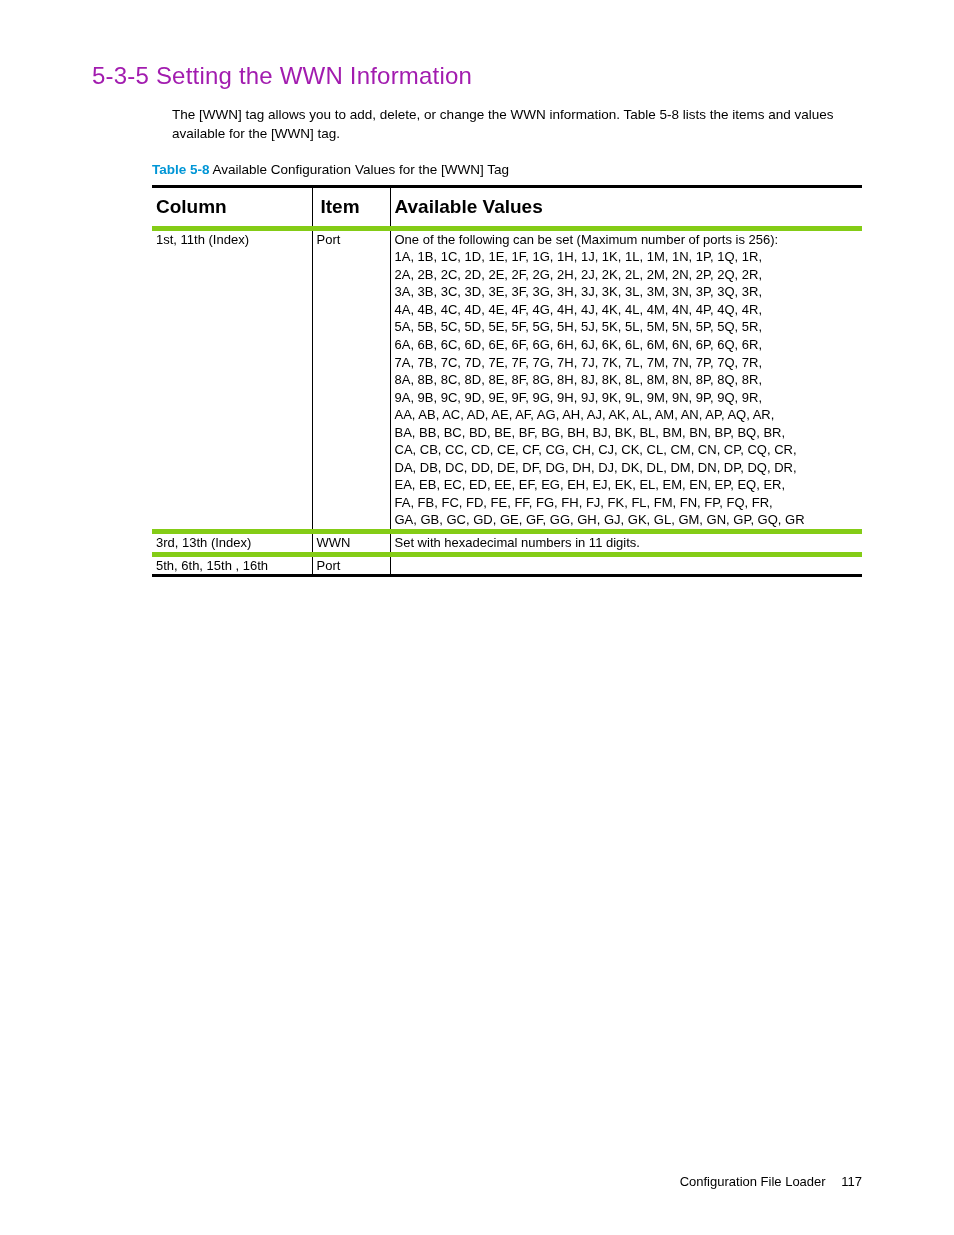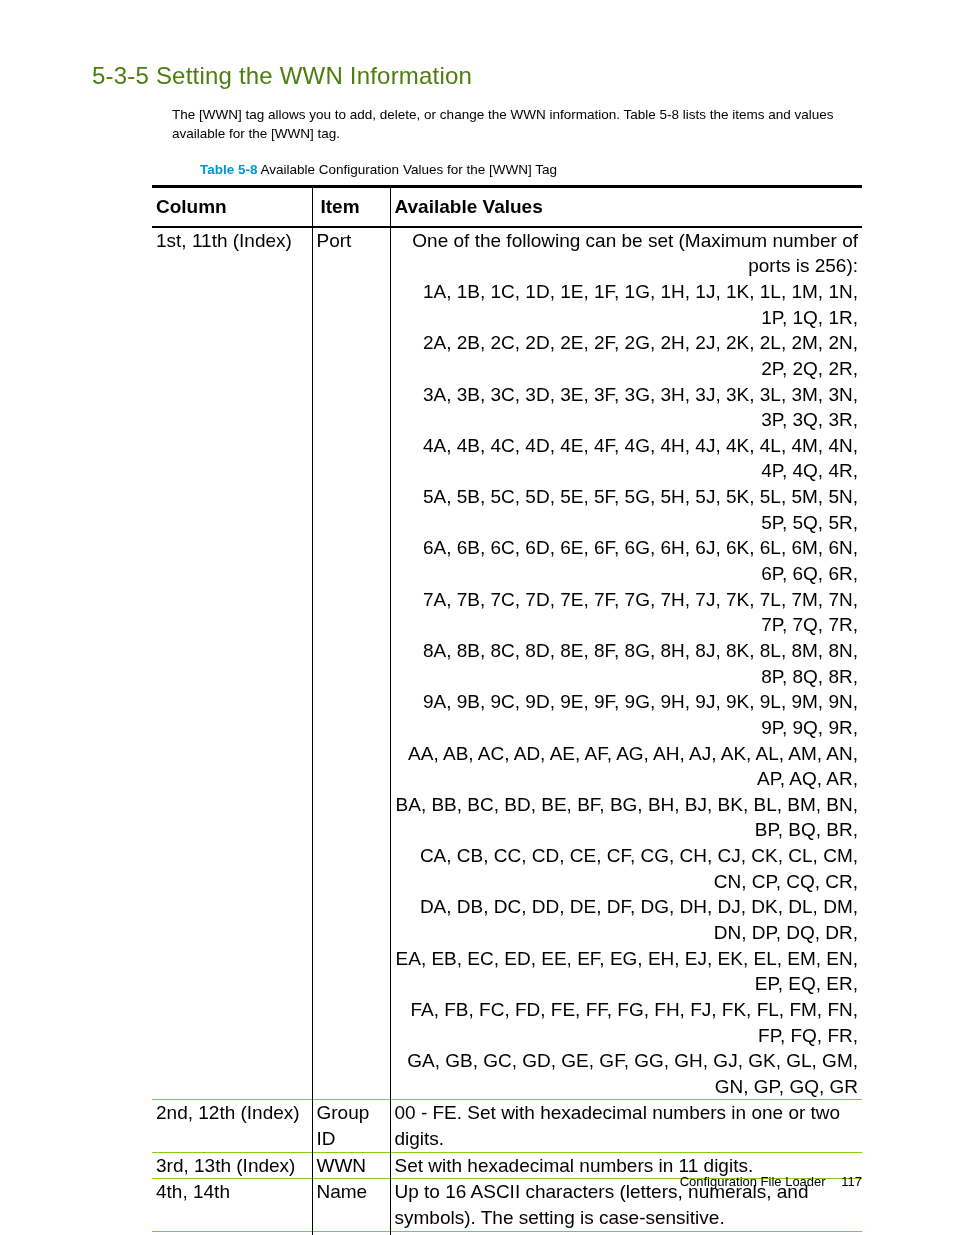--- a/index.html
+++ b/index.html
@@ -6,39 +6,38 @@
     html, body { width: 954px; height: 1235px; }
     body {
       font-family: Arial, Helvetica, sans-serif;
       padding: 60px 92px 40px 92px;
       position: relative;
       color: #000;
       font-size: 13.5px;
       line-height: 1.35;
     }
     .section-heading {
-      color: #4d7c0f;
+      color: #a21caf;
       font-weight: 400;
       font-size: 24px;
       margin-bottom: 14px;
       font-stretch: condensed;
       letter-spacing: 0.2px;
     }
     .intro {
       margin-left: 80px;
       margin-bottom: 18px;
     }
     .table-caption {
       margin-left: 60px;
       margin-bottom: 6px;
     }
     .table-caption .label {
       color: #0096d6;
       font-weight: 700;
-      margin-left: 48px;
     }
     table {
       margin-left: 60px;
       border-collapse: collapse;
       width: calc(100% - 60px);
     }
     thead tr {
       border-top: 3px solid #000;
       border-bottom: 2px solid #000;
     }
@@ -46,24 +45,24 @@
       text-align: left;
       padding: 6px 4px;
       font-weight: 700;
       border-left: 1px solid #000;
       font-size: 19px;
       vertical-align: top;
     }
     th:first-child { border-left: none; }
     td {
       padding: 0 4px;
-      border-top: 1px solid #84cc16;
+      border-top: 5px solid #84cc16;
       border-left: 1px solid #000;
       vertical-align: top;
-      font-size: 19px;
+      font-size: 13px;
     }
     td:first-child { border-left: none; }
     tbody tr:last-child td { border-bottom: 3px solid #000; }
     .col-column { width: 160px; }
     .col-item   { width: 78px; padding-left: 8px; }
     .footer {
       position: absolute;
       bottom: 44px;
       right: 92px;
       font-size: 13px;
@@ -86,52 +85,42 @@
     <tr>
       <th class="col-column">Column</th>
       <th class="col-item">Item</th>
       <th>Available Values</th>
     </tr>
   </thead>
   <tbody>
     <tr>
       <td>1st, 11th (Index)</td>
       <td>Port</td>
-      <td style="white-space: pre-line; text-align: right;">One of the following can be set (Maximum number of ports is 256):
+      <td style="white-space: pre-line;">One of the following can be set (Maximum number of ports is 256):
 1A, 1B, 1C, 1D, 1E, 1F, 1G, 1H, 1J, 1K, 1L, 1M, 1N, 1P, 1Q, 1R,
 2A, 2B, 2C, 2D, 2E, 2F, 2G, 2H, 2J, 2K, 2L, 2M, 2N, 2P, 2Q, 2R,
 3A, 3B, 3C, 3D, 3E, 3F, 3G, 3H, 3J, 3K, 3L, 3M, 3N, 3P, 3Q, 3R,
 4A, 4B, 4C, 4D, 4E, 4F, 4G, 4H, 4J, 4K, 4L, 4M, 4N, 4P, 4Q, 4R,
 5A, 5B, 5C, 5D, 5E, 5F, 5G, 5H, 5J, 5K, 5L, 5M, 5N, 5P, 5Q, 5R,
 6A, 6B, 6C, 6D, 6E, 6F, 6G, 6H, 6J, 6K, 6L, 6M, 6N, 6P, 6Q, 6R,
 7A, 7B, 7C, 7D, 7E, 7F, 7G, 7H, 7J, 7K, 7L, 7M, 7N, 7P, 7Q, 7R,
 8A, 8B, 8C, 8D, 8E, 8F, 8G, 8H, 8J, 8K, 8L, 8M, 8N, 8P, 8Q, 8R,
 9A, 9B, 9C, 9D, 9E, 9F, 9G, 9H, 9J, 9K, 9L, 9M, 9N, 9P, 9Q, 9R,
 AA, AB, AC, AD, AE, AF, AG, AH, AJ, AK, AL, AM, AN, AP, AQ, AR,
 BA, BB, BC, BD, BE, BF, BG, BH, BJ, BK, BL, BM, BN, BP, BQ, BR,
 CA, CB, CC, CD, CE, CF, CG, CH, CJ, CK, CL, CM, CN, CP, CQ, CR,
 DA, DB, DC, DD, DE, DF, DG, DH, DJ, DK, DL, DM, DN, DP, DQ, DR,
 EA, EB, EC, ED, EE, EF, EG, EH, EJ, EK, EL, EM, EN, EP, EQ, ER,
 FA, FB, FC, FD, FE, FF, FG, FH, FJ, FK, FL, FM, FN, FP, FQ, FR,
 GA, GB, GC, GD, GE, GF, GG, GH, GJ, GK, GL, GM, GN, GP, GQ, GR</td>
     </tr>
     <tr>
-      <td>2nd, 12th (Index)</td>
-      <td>Group ID</td>
-      <td>00 - FE. Set with hexadecimal numbers in one or two digits.</td>
-    </tr>
-    <tr>
       <td>3rd, 13th (Index)</td>
       <td>WWN</td>
       <td>Set with hexadecimal numbers in 11 digits.</td>
-    </tr>
-    <tr>
-      <td>4th, 14th</td>
-      <td>Name</td>
-      <td>Up to 16 ASCII characters (letters, numerals, and symbols). The setting is case-sensitive.</td>
     </tr>
     <tr>
       <td>5th, 6th, 15th , 16th</td>
       <td>Port</td>
       <td></td>
     </tr>
   </tbody>
 </table>
 
 <div class="footer">

